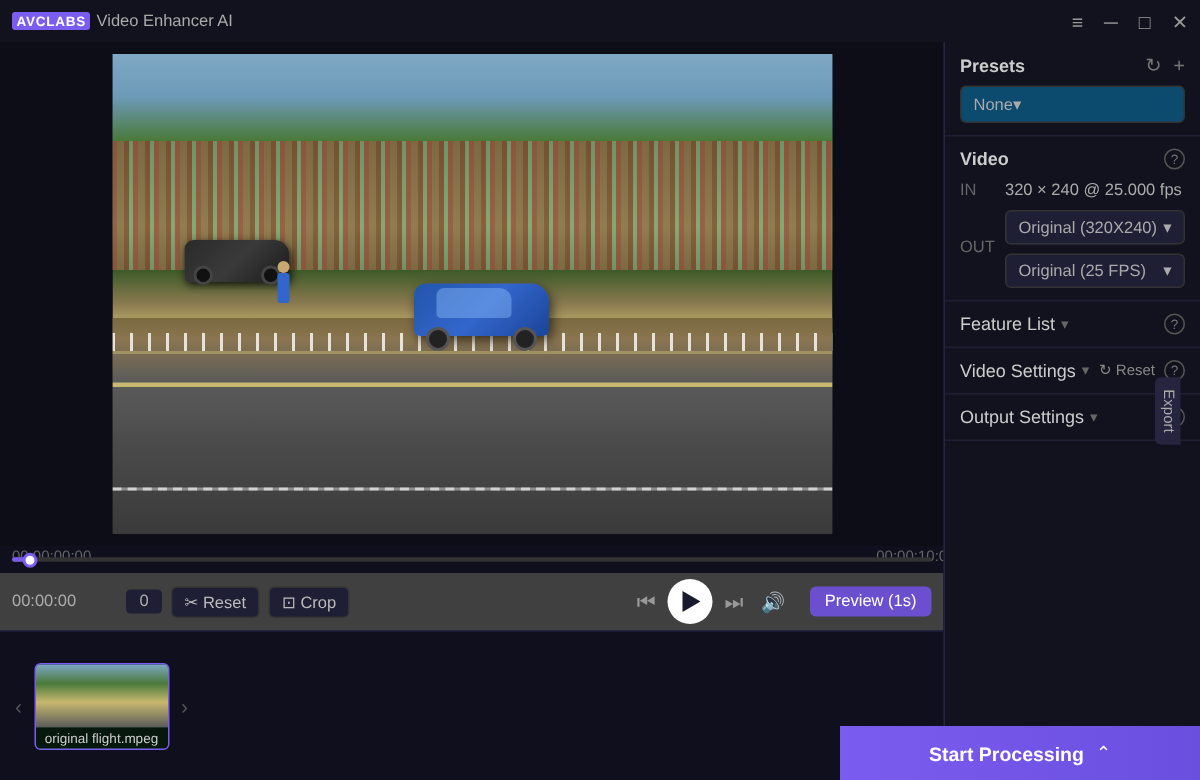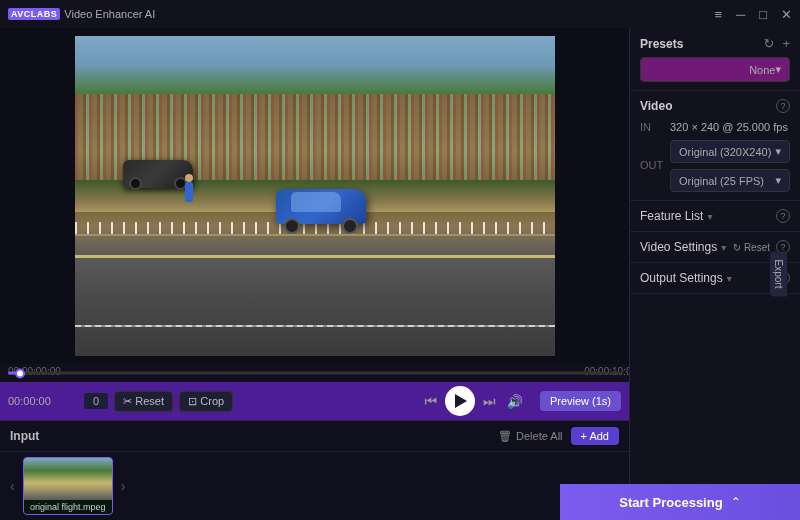--- a/index.html
+++ b/index.html
@@ -289,21 +289,21 @@
       width: 10px;
       height: 10px;
       background: #fff;
       border-radius: 50%;
       border: 2px solid #7b5cf0;
     }
 
     
     .controls-bar {
       height: 38px;
-      background: #4c1d95;
+      background: #404040;
       display: flex;
       align-items: center;
       padding: 0 8px;
       gap: 6px;
     }
     .time-display {
       color: #aaa;
       font-size: 11px;
       min-width: 70px;
     }
@@ -544,29 +544,29 @@
       gap: 8px;
     }
     .icon-btn {
       color: #777;
       font-size: 13px;
       cursor: pointer;
     }
 
     .preset-select {
       width: 100%;
-      background: #701a75;
+      background: #0c4a6e;
       border: 1px solid #333;
       border-radius: 4px;
       color: #aaa;
       padding: 5px 8px;
       font-size: 11px;
       display: flex;
       align-items: center;
-      justify-content: flex-end;
+      justify-content: flex-start;
       cursor: pointer;
     }
 
     
     .video-section-panel {
       padding: 8px 10px;
       border-bottom: 1px solid #1e1e35;
     }
     .video-section-header {
       display: flex;
@@ -721,30 +721,20 @@
         <div class="play-btn">
           <div class="play-btn-triangle"></div>
         </div>
         <span class="nav-btn">⏭</span>
         <span class="volume-btn">🔊</span>
         <div class="preview-btn">Preview (1s)</div>
       </div>
     </div>
 
     <div class="input-section">
-      <div class="input-header">
-        <span class="input-title">Input</span>
-        <div class="input-actions">
-          <span class="delete-btn">
-            <span>🗑</span>
-            <span>Delete All</span>
-          </span>
-          <div class="add-btn">+ Add</div>
-        </div>
-      </div>
       <div class="input-scroll">
         <span class="scroll-arrow">‹</span>
         <div class="video-thumbnail selected">
           <div class="thumb-scene" style="background: linear-gradient(180deg, #7ea8c4 0%, #4a7a3a 30%, #c8b870 60%, #5a5a5a 100%);"></div>
           <span class="thumb-label">original flight.mpeg</span>
         </div>
         <span class="scroll-arrow">›</span>
       </div>
     </div>
 

